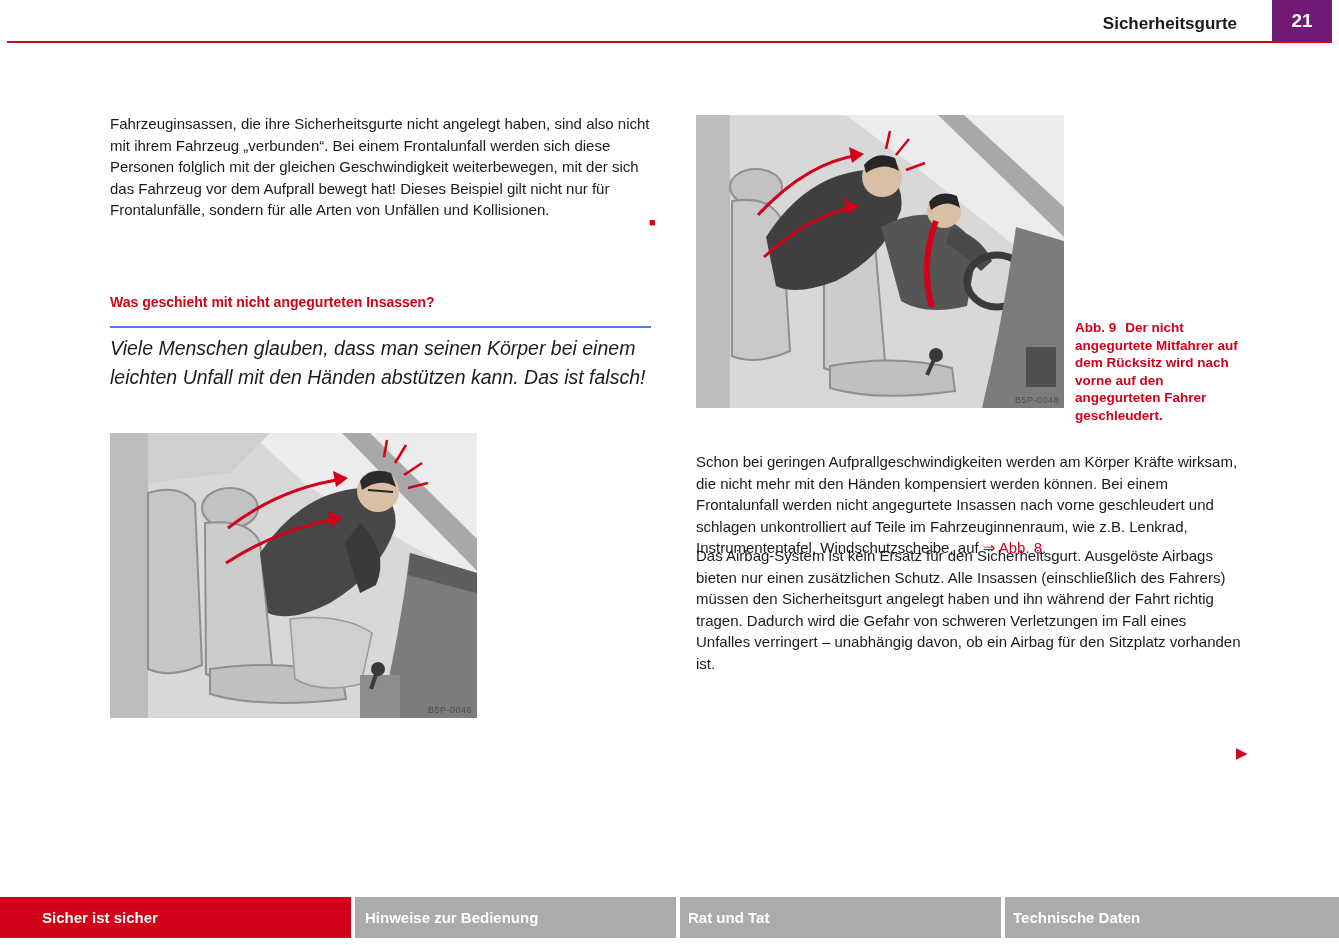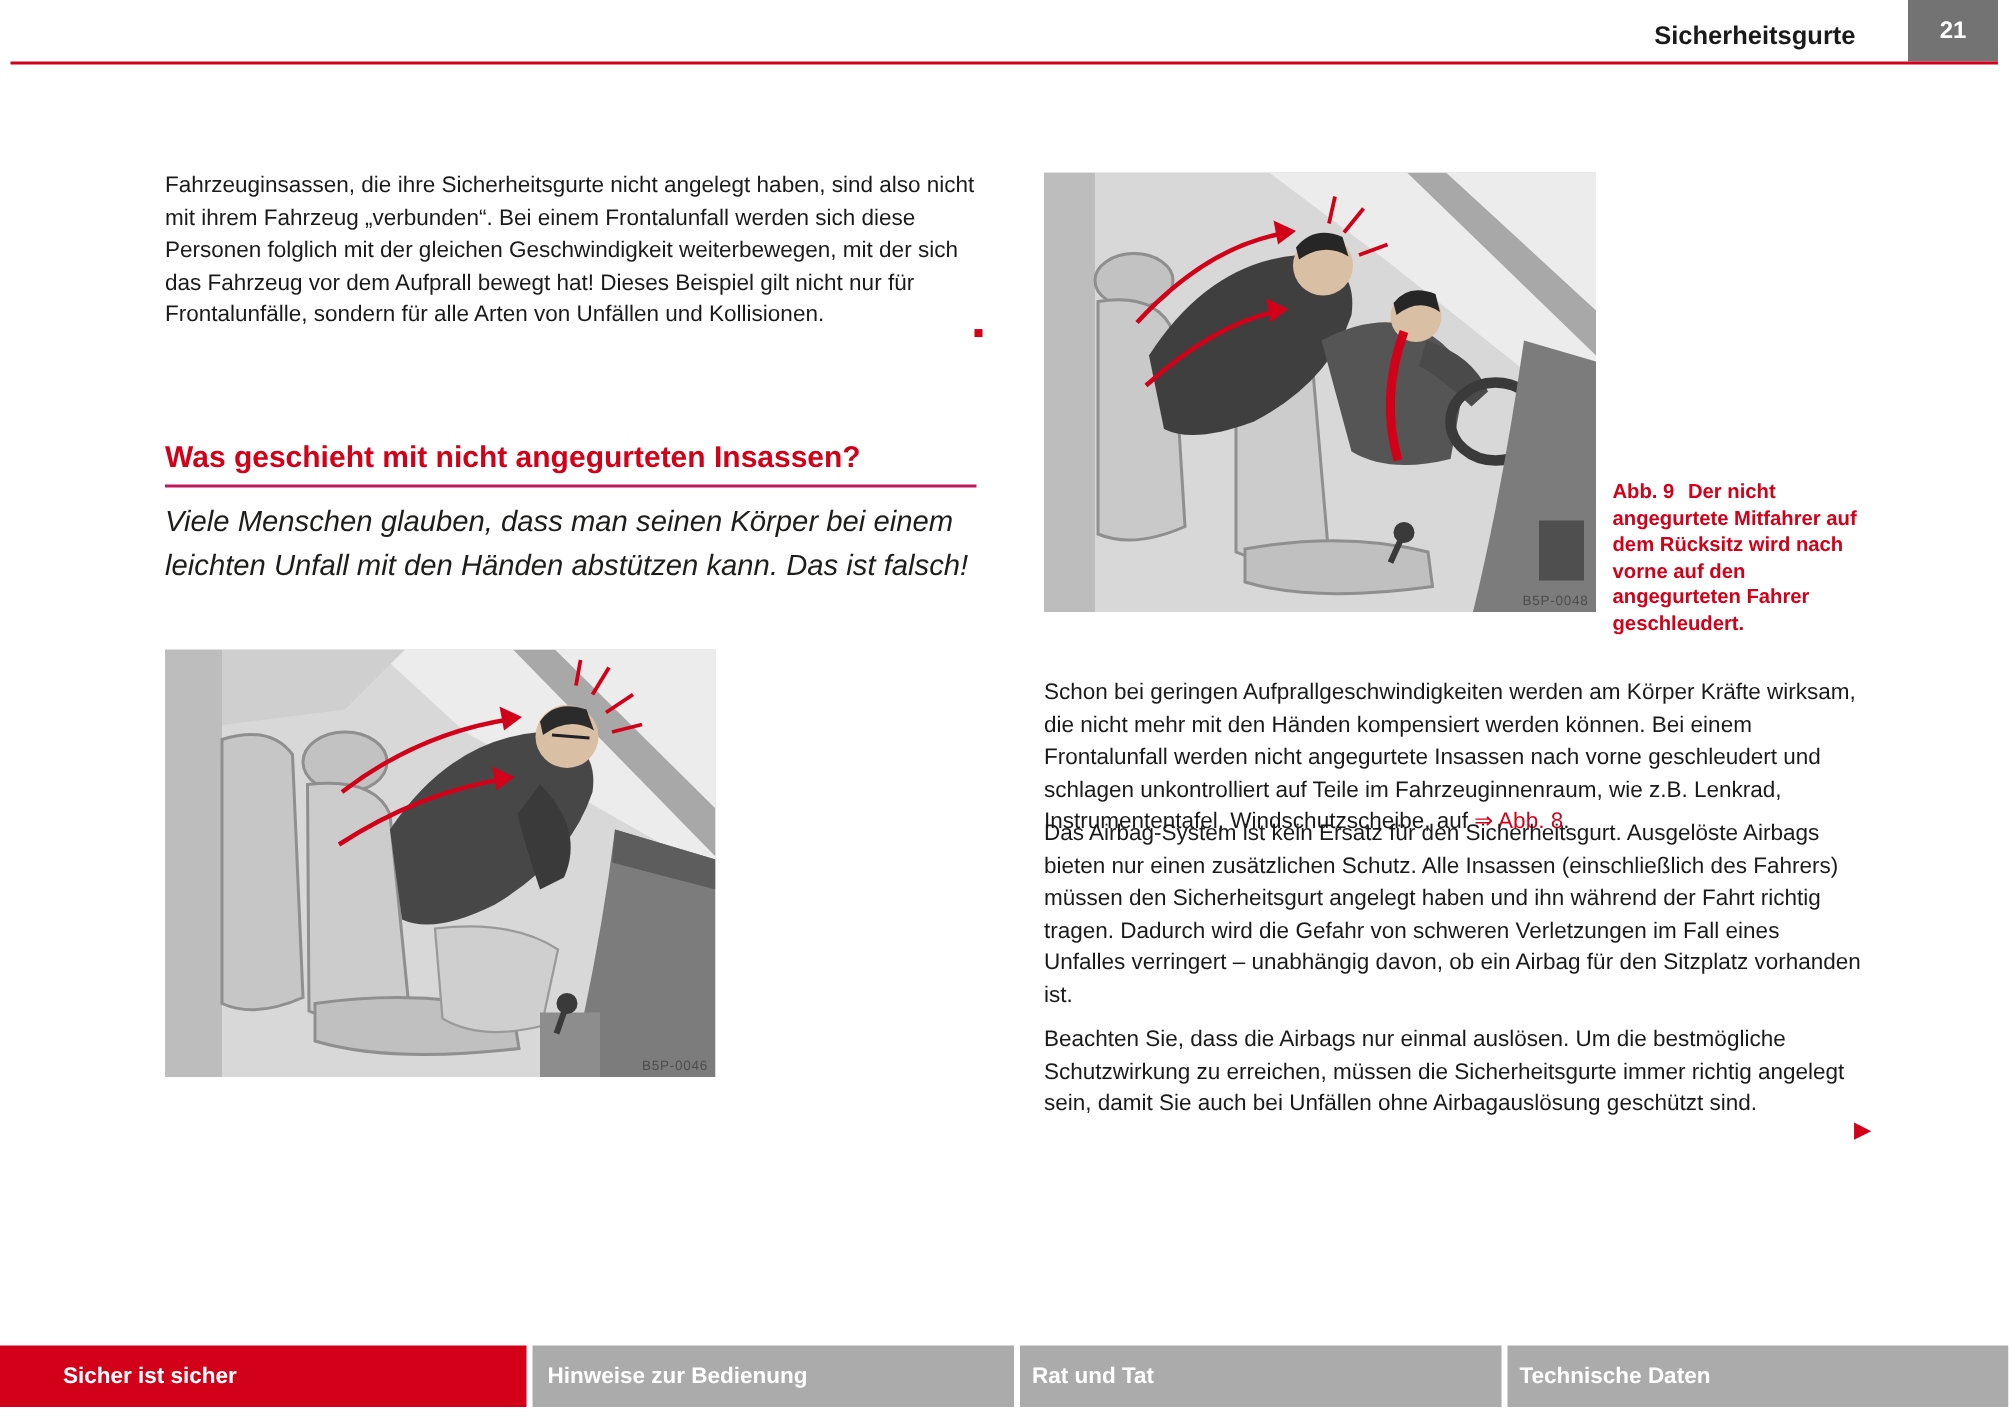--- a/index.html
+++ b/index.html
@@ -24,23 +24,23 @@
     font-size: 17px;
     font-weight: bold;
     color: #1a1a1a;
   }
   .page-number-box {
     position: absolute;
     top: 0;
     left: 1272px;
     width: 60px;
     height: 41px;
-    background: #737373;
+    background: #701a75;
     color: #ffffff;
-    font-size: 16px;
+    font-size: 19px;
     font-weight: bold;
     display: flex;
     align-items: center;
     justify-content: center;
   }
   .header-rule {
     position: absolute;
     top: 41px;
     left: 7px;
     width: 1325px;
@@ -66,25 +66,25 @@
     top: 217px;
     font-size: 11px;
     color: #d20019;
     line-height: 11px;
   }
   .section-heading {
     position: absolute;
     left: 110px;
     top: 294px;
     width: 541px;
-    font-size: 20px;
-    font-weight: bold;
-    color: #d20019;
-    padding-bottom: 6px;
-    border-bottom: 2px solid #be185d;
+    font-size: 14px;
+    font-weight: bold;
+    color: #d20019;
+    padding-bottom: 16px;
+    border-bottom: 2px solid #3b82f6;
   }
   .lead-italic {
     position: absolute;
     left: 110px;
     top: 334px;
     width: 541px;
     font-size: 19.5px;
     font-style: italic;
     line-height: 29px;
     color: #1d1d1b;
@@ -249,21 +249,20 @@
   </div>
 
   <div class="caption caption-9">
     <span class="caption-label">Abb. 9</span><span>Der nicht angegurtete Mitfahrer auf dem Rücksitz wird nach vorne auf den angegurteten Fahrer geschleudert.</span>
   </div>
 
   <p class="body-text para1"><span>Schon bei geringen Aufprallgeschwindigkeiten werden am Körper Kräfte wirksam, die nicht mehr mit den Händen kompensiert werden können. Bei einem Frontalunfall werden nicht angegurtete Insassen nach vorne geschleudert und schlagen unkontrolliert auf Teile im Fahrzeuginnenraum, wie z.B. Lenkrad, Instrumententafel, Windschutzscheibe, auf </span><span class="xref-link">⇒ Abb. 8</span><span>.</span></p>
 
   <p class="body-text para2">Das Airbag-System ist kein Ersatz für den Sicherheitsgurt. Ausgelöste Airbags bieten nur einen zusätzlichen Schutz. Alle Insassen (einschließlich des Fahrers) müssen den Sicherheitsgurt angelegt haben und ihn während der Fahrt richtig tragen. Dadurch wird die Gefahr von schweren Verletzungen im Fall eines Unfalles verringert – unabhängig davon, ob ein Airbag für den Sitzplatz vorhanden ist.</p>
 
-  <p class="body-text para3">Beachten Sie, dass die Airbags nur einmal auslösen. Um die bestmögliche Schutzwirkung zu erreichen, müssen die Sicherheitsgurte immer richtig angelegt sein, damit Sie auch bei Unfällen ohne Airbagauslösung geschützt sind.</p>
 
   <span class="page-continues-marker">▶</span>
 
   <div class="footer-tab footer-tab-1">Hinweise zur Bedienung</div>
   <div class="footer-tab footer-tab-0">Sicher ist sicher</div>
   <div class="footer-tab footer-tab-3">Technische Daten</div>
   <div class="footer-tab footer-tab-2">Rat und Tat</div>
 
 </div>
 

